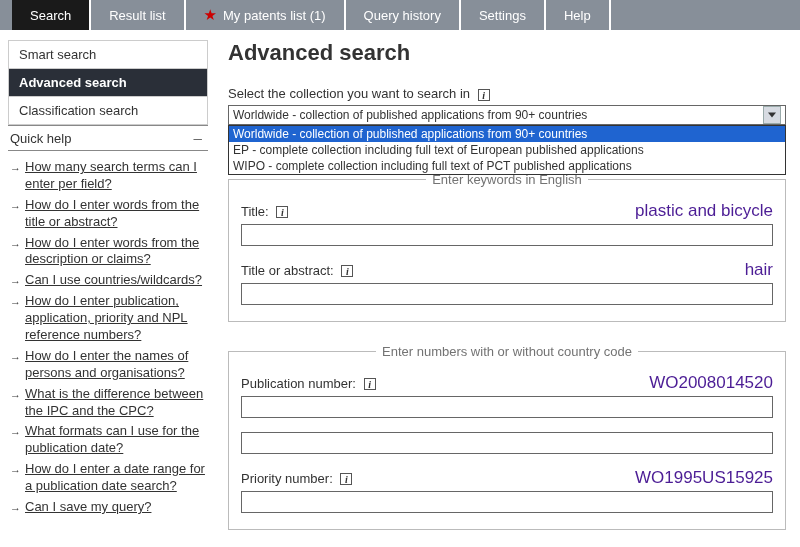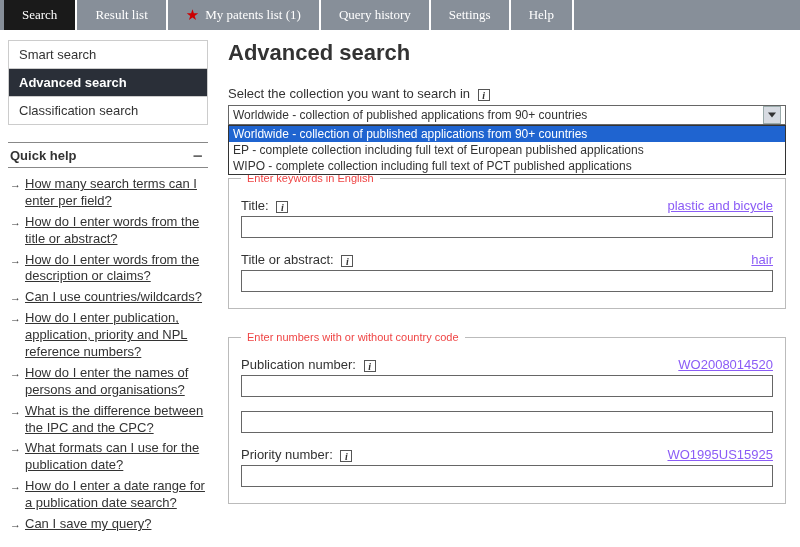--- a/index.html
+++ b/index.html
@@ -1,31 +1,31 @@
 <!DOCTYPE html>
 <html><head>
 <meta charset="utf-8">
 <style>
   * { box-sizing: border-box; margin: 0; padding: 0; }
   body { font-family: Arial, Helvetica, sans-serif; font-size: 13px; color: #333; background: #fff; }
   
-  .tabs { background: #878f99; height: 30px; display: flex; align-items: stretch; padding-left: 4px; font-family: Liberation Serif, serif; }
+  .tabs { background: #878f99; height: 30px; display: flex; align-items: stretch; padding-left: 12px; }
   .tab { padding: 0 18px; color: #fff; font-size: 13px; display: flex; align-items: center; cursor: pointer; border-right: 2px solid #fff; }
   .tab.active { background: #1a1a1a; color: #fff; }
   .tab .star { color: #c00; margin-right: 6px; font-size: 15px; }
   
   .main { display: flex; padding: 10px 8px; gap: 20px; }
   
   .sidebar { width: 200px; flex-shrink: 0; }
-  .sidemenu { border: 1px solid #ccc; margin-bottom: 17px; }
+  .sidemenu { border: 1px solid #ccc; margin-bottom: 0; }
   .sidemenu-item { padding: 6px 10px; border-bottom: 1px solid #ccc; cursor: pointer; }
   .sidemenu-item:last-child { border-bottom: none; }
   .sidemenu-item.active { background: #2a2f38; color: #fff; font-weight: bold; }
   
-  .panel-head { display: flex; justify-content: space-between; align-items: center; padding: 4px 2px; border-top: 1px solid #888; border-bottom: 1px solid #888; font-weight: bold; cursor: pointer; }
+  .panel-head { display: flex; justify-content: space-between; align-items: center; padding: 4px 2px; border-top: 1px solid #888; border-bottom: 1px solid #888; font-weight: normal; cursor: pointer; }
   .panel-head .toggle { font-family: monospace; font-size: 14px; color: #666; padding: 0 4px; }
   
   .quickhelp-list { padding: 8px 2px 12px; }
   .quickhelp-list li { list-style: none; display: flex; align-items: flex-start; margin-bottom: 4px; line-height: 1.3; }
   .quickhelp-list .arrow { margin-right: 4px; margin-top: 1px; flex-shrink: 0; font-size: 11px; }
   .quickhelp-list a { color: #333; text-decoration: underline; }
   
   .content { flex: 1; min-width: 0; padding-right: 6px; }
   h1 { font-size: 22px; font-weight: bold; margin-bottom: 20px; }
   
@@ -36,27 +36,27 @@
   .select-box { border: 1px solid #666; height: 20px; display: flex; align-items: center; padding: 0 4px; font-size: 12px; cursor: pointer; }
   .select-arrow { width: 18px; height: 18px; background: #d7dbe2; border: 1px solid #9aa; display: flex; align-items: center; justify-content: center; margin-left: auto; }
   .select-arrow svg { width: 8px; height: 6px; }
   .dropdown { position: absolute; left: 0; right: 0; top: 20px; border: 1px solid #333; background: #fff; z-index: 10; }
   .dropdown-item { padding: 1px 4px; font-size: 12px; cursor: pointer; }
   .dropdown-item.selected { background: #1f64d0; color: #fff; }
   
   .hidden-lang { margin-top: 10px; color: #333; }
   
   fieldset { border: 1px solid #bbb; padding: 14px 12px 16px; margin-top: 22px; }
-  fieldset legend { padding: 0 6px; font-size: 11px; color: #ef4444; }
+  fieldset legend { padding: 0 6px; font-size: 13px; color: #737373; text-align: center; }
   
   .field-row { margin-bottom: 14px; }
   .field-row:last-child { margin-bottom: 0; }
   .field-top { display: flex; justify-content: space-between; align-items: center; margin-bottom: 3px; }
   .field-label { font-size: 13px; }
-  .field-hint { font-size: 13px; color: #8b5cf6; text-decoration: underline; }
+  .field-hint { font-size: 17px; color: #4c1d95; }
   .field-input { width: 100%; border: 1px solid #666; height: 22px; padding: 2px 4px; font-size: 13px; resize: none; }
 </style>
 </head>
 <body>
 
 <div class="tabs">
   <div class="tab active">Search</div>
   <div class="tab">Result list</div>
   <div class="tab">
       <span class="star">★</span>

